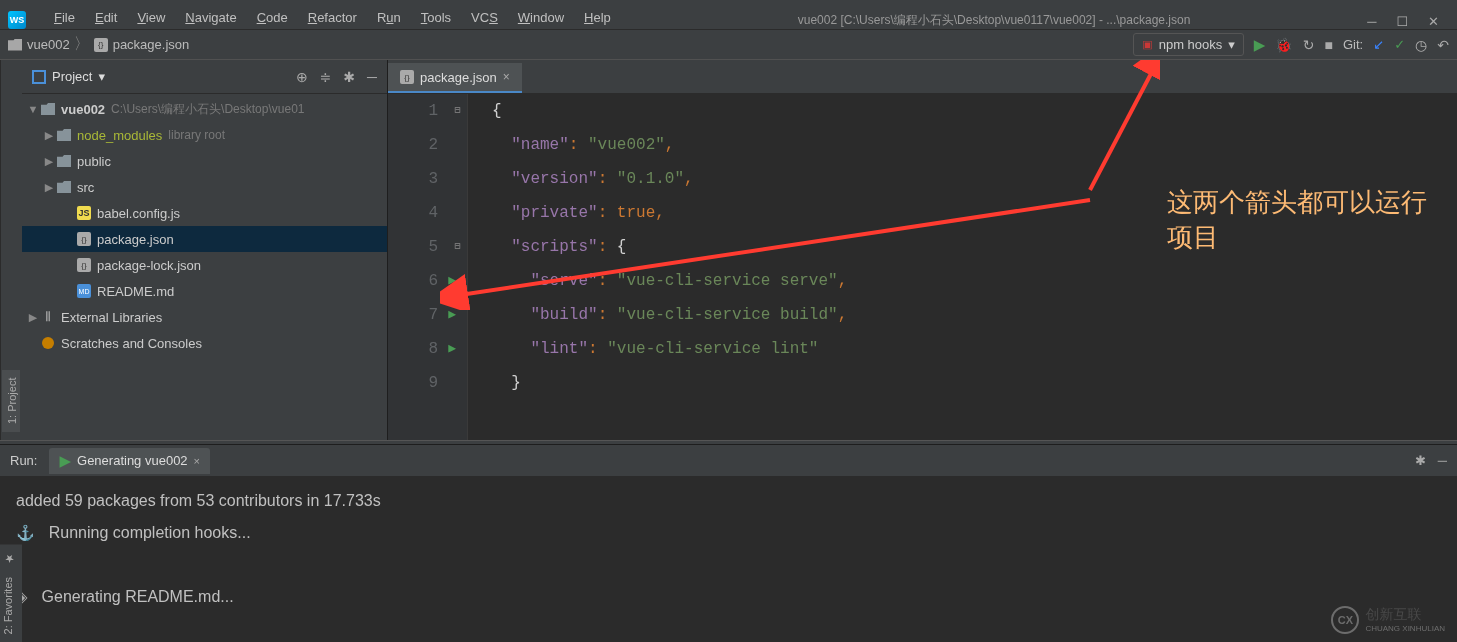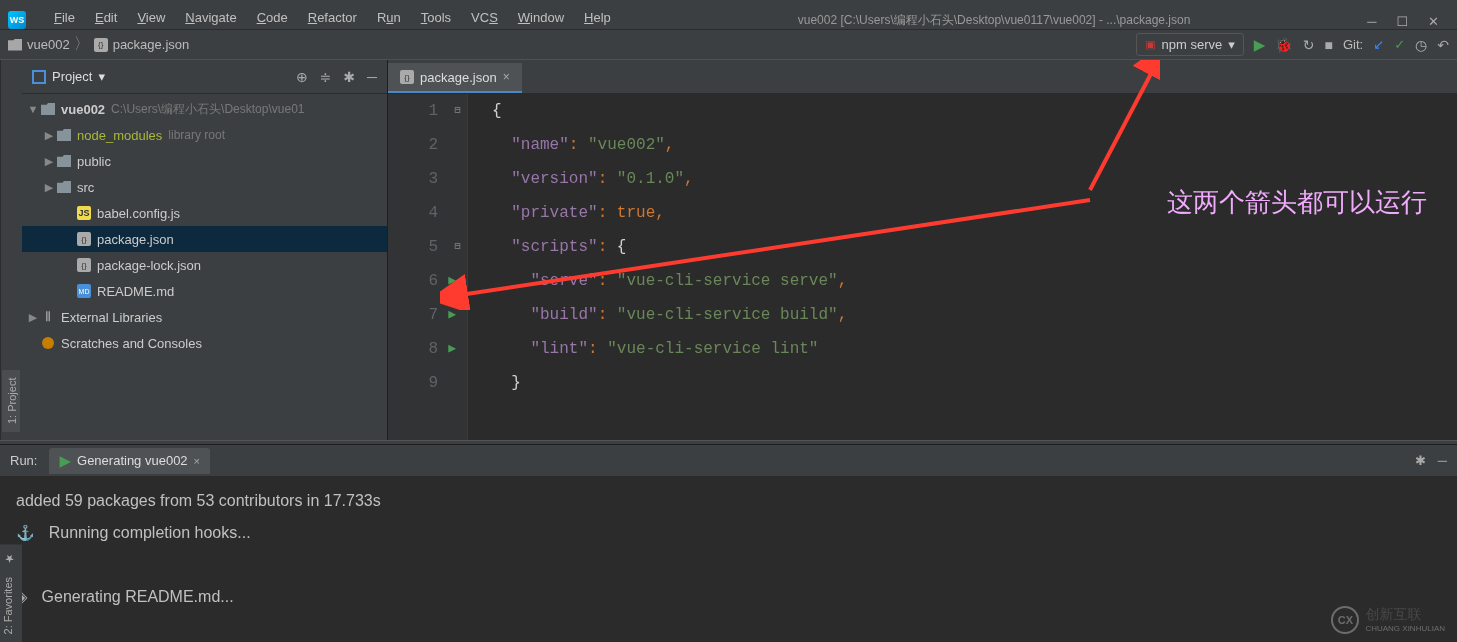--- a/index.html
+++ b/index.html
@@ -75,21 +75,21 @@
 .run-panel { background: #2b2b2b; }
 .run-header { height: 32px; background: #3c3f41; display: flex; align-items: center; padding: 0 10px; border-bottom: 1px solid #2b2b2b; }
 .run-header .run-label { color: #ccc; margin-right: 12px; }
 .run-tab { display: flex; align-items: center; gap: 6px; background: #4e5254; padding: 4px 10px; border-radius: 3px 3px 0 0; color: #ddd; }
 .run-tab .close-x { color: #aaa; font-size: 11px; }
 .run-header-right { margin-left: auto; display: flex; gap: 12px; color: #aaa; }
 .console { font-family: Liberation Sans, sans-serif; font-size: 16px; padding: 8px 16px; color: #c0c0c0; line-height: 32px; }
 .console-line { display: flex; align-items: center; gap: 14px; }
 .console-icon { color: #aaa; font-size: 15px; }
 .bottom-tabs { position: absolute; left: 0; bottom: 0; width: 22px; writing-mode: vertical-rl; transform: rotate(180deg); background: #3c3f41; padding: 8px 2px; font-size: 11px; color: #aaa; display: flex; gap: 12px; }
-.annotation { position: absolute; right: 30px; top: 185px; color: #f0abfc; font-size: 26px; font-family: "Microsoft YaHei",sans-serif; pointer-events: none; }
+.annotation { position: absolute; right: 30px; top: 185px; color: #fdba74; font-size: 26px; font-family: "Microsoft YaHei",sans-serif; pointer-events: none; }
 .arrow-svg { position: absolute; pointer-events: none; }
 .watermark { position: absolute; right: 12px; bottom: 8px; display: flex; align-items: flex-start; gap: 6px; color: #888; font-size: 11px; opacity: 0.7; }
 .watermark .logo-c { width: 28px; height: 28px; border: 2px solid #888; border-radius: 50%; display: flex; align-items: center; justify-content: center; font-weight: bold; }
 </style>
 </head>
 <body>
 
 <div class="menubar">
   <div class="app-icon">WS</div>
   <div class="menu-items">
@@ -119,21 +119,21 @@
     <span>vue002</span>
   </div>
   <span class="crumb-sep">〉</span>
   <div class="crumb">
     <span class="json-icon">{}</span>
     <span>package.json</span>
   </div>
   <div class="toolbar-right">
     <div class="run-config">
       <span class="npm">▣</span>
-      <span>npm serve</span>
+      <span>npm hooks</span>
       <span>▾</span>
     </div>
     <span class="play-green">▶</span>
     <span class="bug-icon">🐞</span>
     <span class="tb-icon">↻</span>
     <span class="tb-icon">■</span>
     <span class="git-label">Git:</span>
     <span class="git-pull">↙</span>
     <span class="git-check">✓</span>
     <span class="tb-icon">◷</span>
@@ -311,20 +311,21 @@
   </div>
 </div>
 
 <div class="bottom-tabs">
   <span>2: Favorites</span>
   <span>★</span>
 </div>
 
 <div class="annotation">
   <div>这两个箭头都可以运行</div>
+  <div>项目</div>
 </div>
 <svg class="arrow-svg" style="left:440px;top:60px" width="720" height="250">
   <defs>
       <marker id="ah" markerWidth="10" markerHeight="10" refX="2" refY="5" orient="auto">
         <path d="M0,0 L10,5 L0,10 Z" fill="#ff3b30"></path>
       </marker>
     </defs>
   <line x1="650" y1="140" x2="20" y2="235" stroke="#ff3b30" stroke-width="4" marker-end="url(#ah)"></line>
   <line x1="650" y1="130" x2="714" y2="8" stroke="#ff3b30" stroke-width="4" marker-end="url(#ah)"></line>
 </svg>

